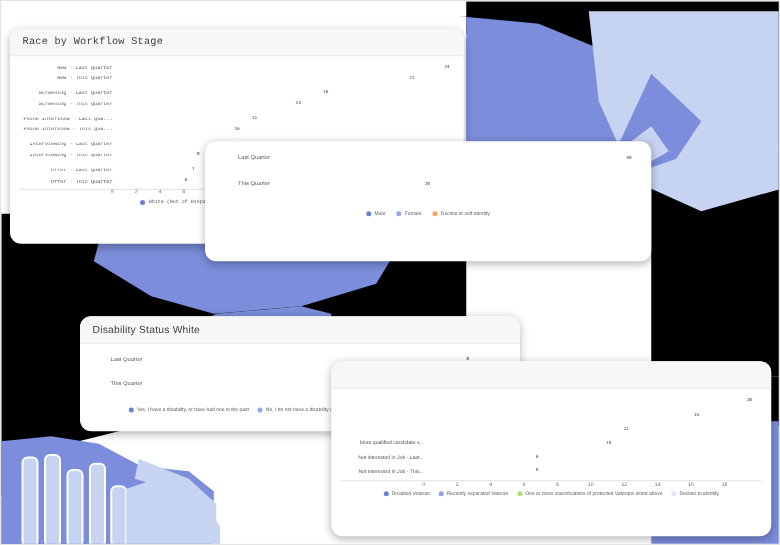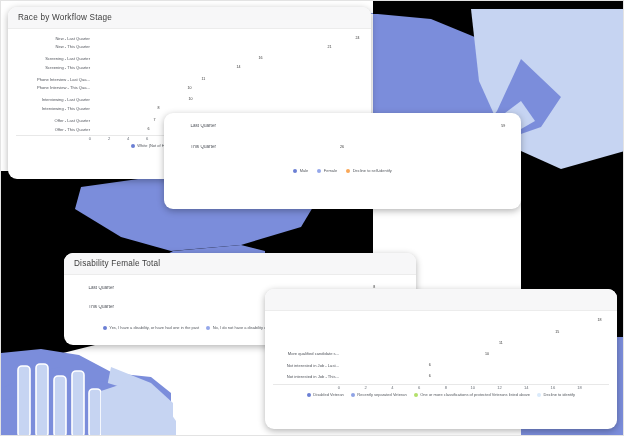--- a/index.html
+++ b/index.html
@@ -62,21 +62,21 @@
   }
   .axisline{position:absolute;left:0;right:0;top:0;height:1px;background:#e8e8e8;}
 
   
   .legend{display:flex;justify-content:center;align-items:center;gap:9px;flex-wrap:nowrap;}
   .lg{display:flex;align-items:center;gap:2.5px;}
   .dot{width:4px;height:4px;border-radius:50%;flex:0 0 auto;}
   .lgt{font-size:4px;color:#55595f;white-space:nowrap;line-height:1;}
 
   
-  #card-race{left:7px;top:6px;width:363px;height:172px;}
+  #card-race{left:7px;top:22px;width:363px;height:172px;font-family:Liberation Mono, monospace;}
   #card-race .rlabel{width:74px;}
   #card-race .row{height:7.2px;margin-bottom:1.6px;}
   #card-race .gap{height:3px;}
 
   #card-gender{left:163px;top:112px;width:357px;height:96px;}
   #card-gender .rlabel{width:44px;font-size:4.6px;}
   #card-gender .row{height:15px;margin-bottom:6px;}
 
   #card-disability{left:63px;top:252px;width:352px;height:92px;}
   #card-disability .rlabel{width:42px;font-size:4.6px;}
@@ -317,21 +317,21 @@
           <div class="lg">
             <span class="dot" style="background: rgb(249, 167, 87);"></span>
             <span class="lgt">Decline to self-identify</span>
           </div>
         </div>
     </div>
   </div>
 
   <div class="card" id="card-disability">
     <div class="card-head">
-      <span class="card-title">Disability Female Total</span>
+      <span class="card-title">Disability Status White</span>
     </div>
     <div class="card-body">
       <div class="rows">
           <div class="row">
             <div class="rlabel">Last Quarter</div>
             <div class="track">
               <div class="bar" style="width: 87.1795%;">
                 <div class="seg" style="width: 17.6471%; background: rgb(107, 127, 212);"></div>
                 <div class="seg" style="width: 47.0588%; background: rgb(148, 167, 234);"></div>
                 <div class="seg" style="width: 35.2941%; background: rgb(249, 167, 87);"></div>

